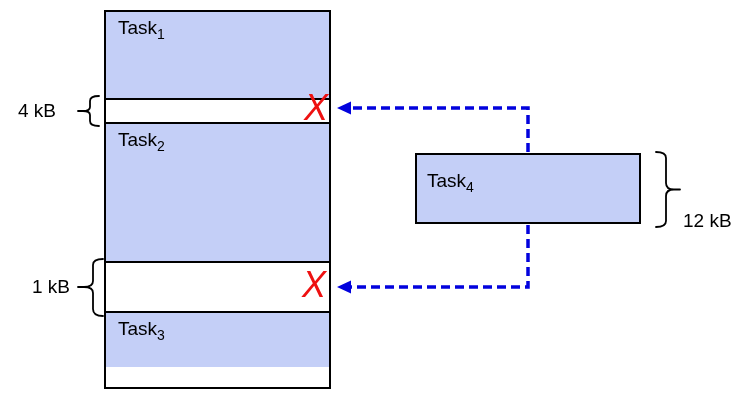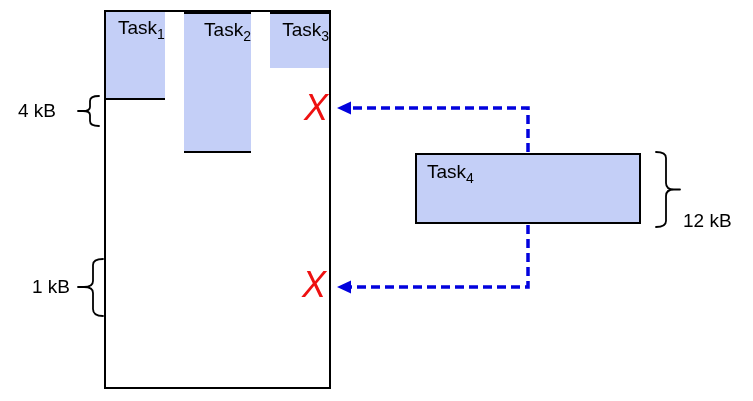--- a/index.html
+++ b/index.html
@@ -4,38 +4,38 @@
 <style>
   html,body{margin:0;padding:0;background:#fff;}
   .stage{
     position:relative;width:753px;height:401px;background:#fff;
     font-family:"Liberation Sans",sans-serif;color:#000;overflow:hidden;
   }
   
   .column{
     position:absolute;left:104px;top:10px;width:227px;height:379px;
     border:2px solid var(--line,#000);box-sizing:border-box;
-    display:flex;background:#fff;
+    display:flex;flex-direction:column;background:#fff;
   }
   .seg{box-sizing:border-box;width:100%;}
   .task{background:var(--task_fill,#c4cff7);}
   .t1{height:88px;border-bottom:2px solid var(--line,#000);}
   .g1{height:22px;background:#fff;}
-  .t2{height:141px;border-top:2px solid var(--line,#000);border-bottom:2px solid var(--line,#000);padding-left:8px;}
+  .t2{height:141px;border-top:2px solid var(--line,#000);border-bottom:2px solid var(--line,#000);}
   .g2{height:48px;background:#fff;}
   .t3{height:56px;border-top:2px solid var(--line,#000);}
   .tlabel{display:inline-block;padding:4px 0 0 12px;font-size:19px;line-height:23px;}
   .tlabel sub{font-size:14px;line-height:0;}
   
   .task4{
     position:absolute;left:415px;top:153px;width:226px;height:71px;
     background:var(--task_fill,#c4cff7);border:2px solid var(--line,#000);
     box-sizing:border-box;
   }
-  .task4 .tlabel{padding:5px 0 0 10px;}
+  .task4 .tlabel{padding:14px 0 0 10px;}
   
   .lbl{position:absolute;font-size:19px;line-height:22px;white-space:nowrap;}
   .lbl-4kb{left:18px;top:100px;width:58px;text-align:left;}
   .lbl-8kb{left:12px;top:276px;width:58px;text-align:right;}
   .lbl-12kb{left:683px;top:178px;margin-top:32px;}
   
   .xmark{
     position:absolute;font-size:36px;font-style:italic;font-weight:normal;
     color:var(--reject_red,#ee1111);line-height:normal;
   }

